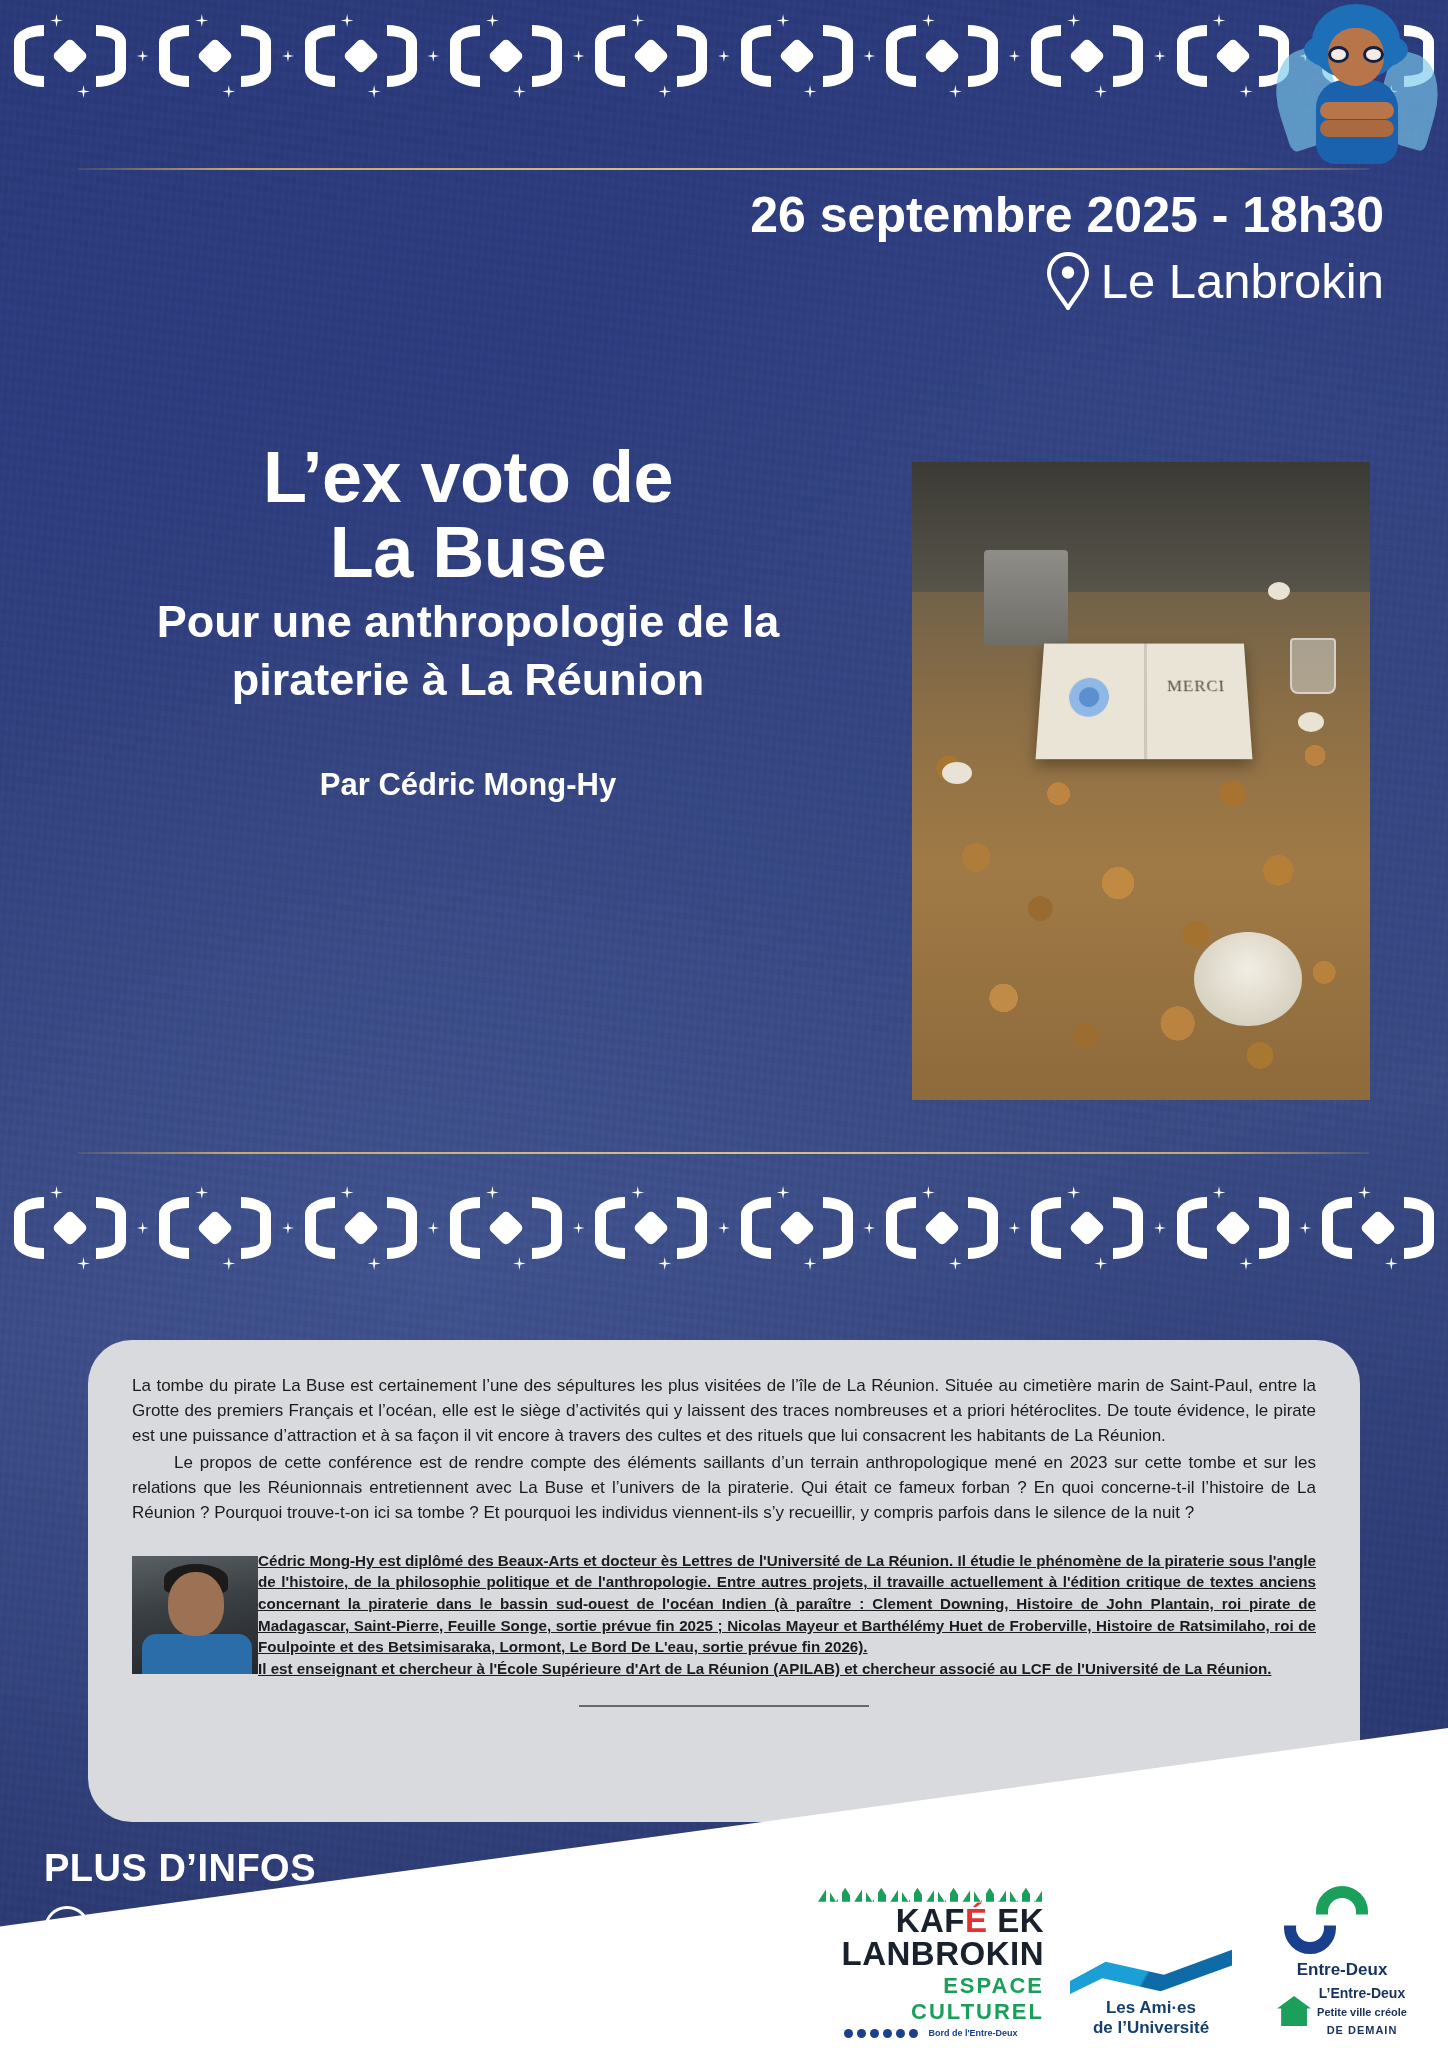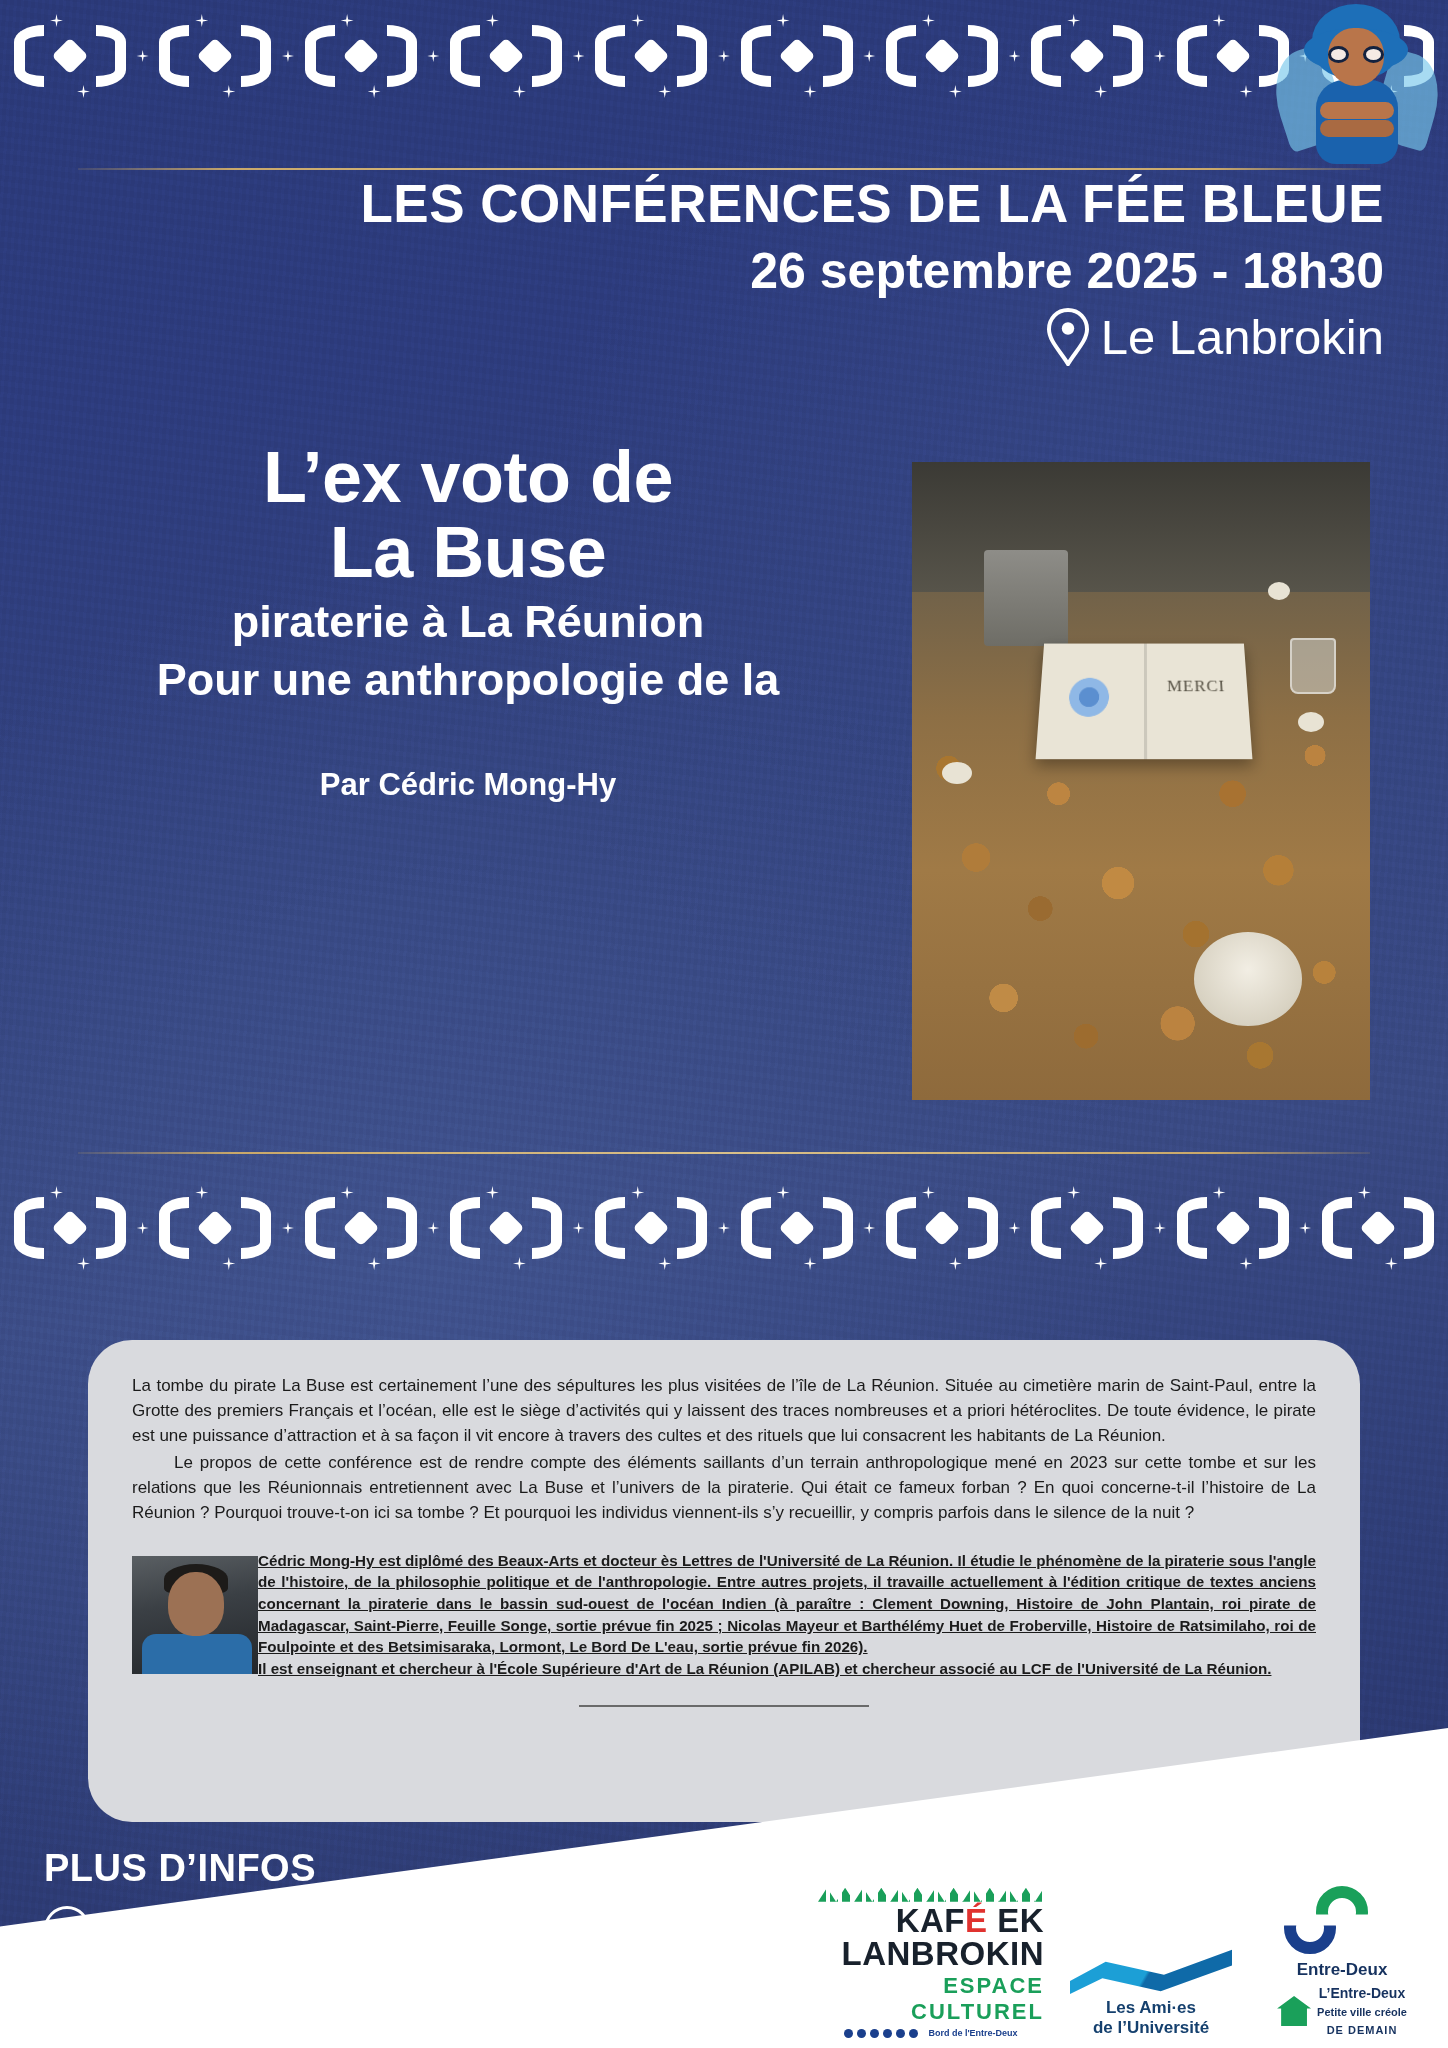--- a/index.html
+++ b/index.html
@@ -522,38 +522,37 @@
     <span class="face"></span>
     <span class="glasses">
         <span class="lg"></span>
         <span class="rg"></span>
       </span>
   </div>
 
   <div class="gold-rule r1"></div>
 
   <div class="header">
-    <div class="title-main">LES CONFÉRENCES DE LA FÉE BLEUE</div>
     <div class="title-date">26 septembre 2025 - 18h30</div>
     <div class="venue-row">
       <span class="pin">
         <svg width="42" height="58" viewBox="0 0 42 58">
           <path d="M21 2 C10 2 2 10.6 2 21.2 C2 33 14 44 21 56 C28 44 40 33 40 21.2 C40 10.6 32 2 21 2 Z" fill="none" stroke="#ffffff" stroke-width="4"></path>
           <circle cx="21" cy="20.5" r="6.2" fill="#ffffff"></circle>
         </svg>
       </span>
       <span class="venue-text">Le Lanbrokin</span>
     </div>
   </div>
 
   <div class="conf">
     <div class="conf-title">L’ex voto de</div>
     <div class="conf-title">La Buse</div>
+    <div class="conf-sub">Pour une anthropologie de la</div>
     <div class="conf-sub">piraterie à La Réunion</div>
-    <div class="conf-sub">Pour une anthropologie de la</div>
     <div class="conf-author">Par Cédric Mong-Hy</div>
   </div>
 
   <div class="photo-tomb">
     <span class="bg-rock"></span>
     <span class="coins"></span>
     <span class="stone"></span>
     <span class="book">
       <span class="flower"></span>
       <span class="merci">MERCI</span>

